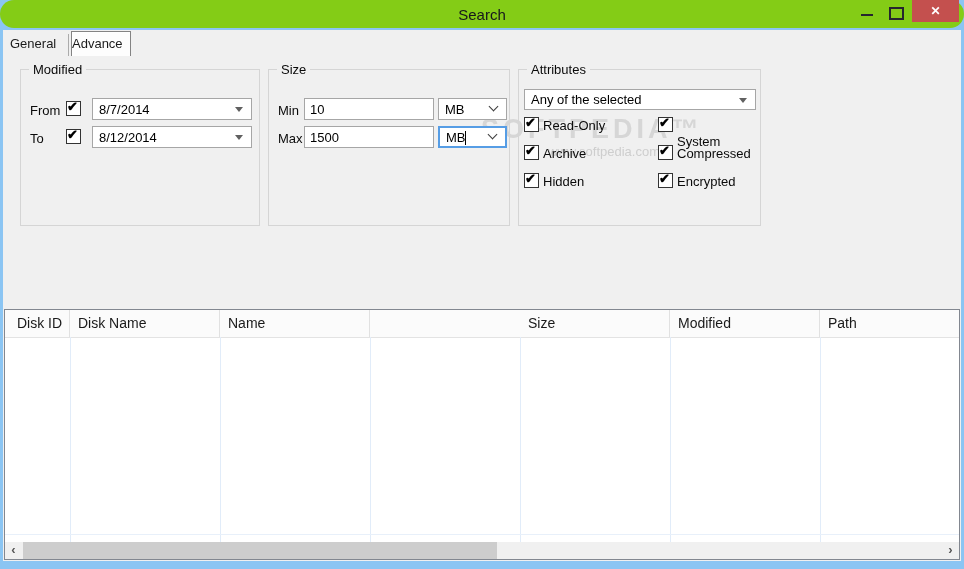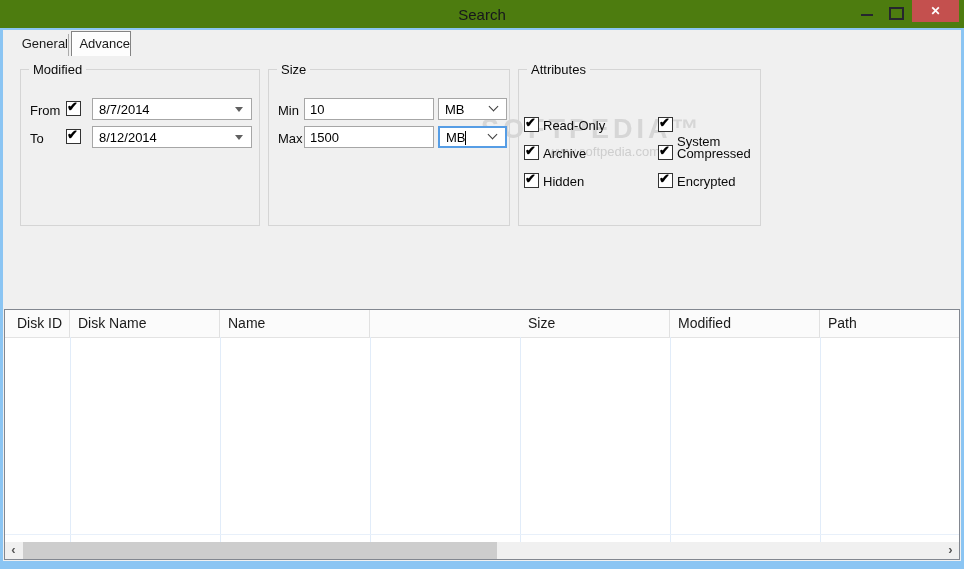--- a/index.html
+++ b/index.html
@@ -1,30 +1,30 @@
 <!DOCTYPE html>
 <html><head>
 <meta charset="utf-8">
 <style>
   html,body{margin:0;padding:0;background:#d9d9d9;}
   body{width:964px;height:569px;overflow:hidden;position:relative;
        font-family:"Liberation Sans", sans-serif; -webkit-font-smoothing:antialiased;}
   .window{position:absolute;left:0;top:0;width:964px;height:569px;background:#8bc5f3;}
   
-  .titlebar{position:absolute;left:0;top:0;width:964px;height:28px;background:#4d7c0f;}
+  .titlebar{position:absolute;left:0;top:0;width:964px;height:28px;background:#84cc16;border-radius:14px;}
   .title{position:absolute;left:0;right:0;top:6px;text-align:center;font-size:15px;color:#16161d;}
   .btn-min{position:absolute;left:861px;top:14px;width:12px;height:2px;background:#26262e;cursor:default;}
   .btn-max{position:absolute;left:889px;top:7px;width:11px;height:9px;border:2px solid #26262e;background:transparent;}
   .btn-close{position:absolute;left:912px;top:0;width:47px;height:22px;background:#c4504e;
              color:#fff;text-align:center;line-height:22px;font-size:12px;font-weight:bold;}
   
   .client{position:absolute;left:3px;top:30px;width:958px;height:531px;background:#f0f0f0;}
   
   .tabstrip{position:absolute;left:0;top:0;width:958px;height:26px;}
-  .tab{position:absolute;font-size:13px;color:#1a1a1a;text-align:right;box-sizing:border-box;}
+  .tab{position:absolute;font-size:13px;color:#1a1a1a;text-align:left;box-sizing:border-box;}
   .tab-general{left:7px;top:4px;width:59px;height:22px;line-height:20px;border-right:1px solid #ababab;}
   .tab-advance{left:68px;top:1px;width:60px;height:25px;line-height:23px;background:#fdfdfd;
                border:1px solid #838383;border-bottom:none;box-shadow:inset 0 1px 0 #fff, inset 1px 0 0 #fff;}
   
   .group{position:absolute;border:1px solid #d5d5d5;box-sizing:border-box;}
   .group-title{position:absolute;top:-8px;left:8px;background:#f0f0f0;padding:0 4px;font-size:13px;color:#0a0a0a;}
   .g-modified{left:17px;top:39px;width:240px;height:157px;}
   .g-size{left:265px;top:39px;width:242px;height:157px;}
   .g-attr{left:515px;top:39px;width:243px;height:157px;}
   .lbl{position:absolute;font-size:13px;color:#0a0a0a;}
@@ -115,20 +115,24 @@
     <input class="tinput" style="left: 301px; top: 96px; width: 130px; height: 22px;" readonly="" value="1500">
     <div class="combo focused" style="left:435px;top:96px;width:69px;height:22px;">
       <span class="ctext" style="top:2px;">MB</span>
       <span class="caret"></span>
       <span class="chev-icon"></span>
     </div>
 
     <div class="group g-attr">
       <span class="group-title">Attributes</span>
     </div>
+    <div class="combo" style="left:521px;top:59px;width:232px;height:21px;">
+      <span class="ctext" style="top:2px;">Any of the selected</span>
+      <span class="tri-icon"></span>
+    </div>
     <span class="cb checked" style="left:521px;top:87px;"></span>
     <span class="cb-label" style="left:540px;top:88px;">Read-Only</span>
     <span class="cb checked" style="left:655px;top:87px;"></span>
     <span class="cb-label" style="left:674px;top:104px;text-align:right;">System</span>
     <span class="cb checked" style="left:521px;top:115px;"></span>
     <span class="cb-label" style="left:540px;top:116px;">Archive</span>
     <span class="cb checked" style="left:655px;top:115px;"></span>
     <span class="cb-label" style="left:674px;top:116px;">Compressed</span>
     <span class="cb checked" style="left:521px;top:143px;"></span>
     <span class="cb-label" style="left:540px;top:144px;">Hidden</span>

